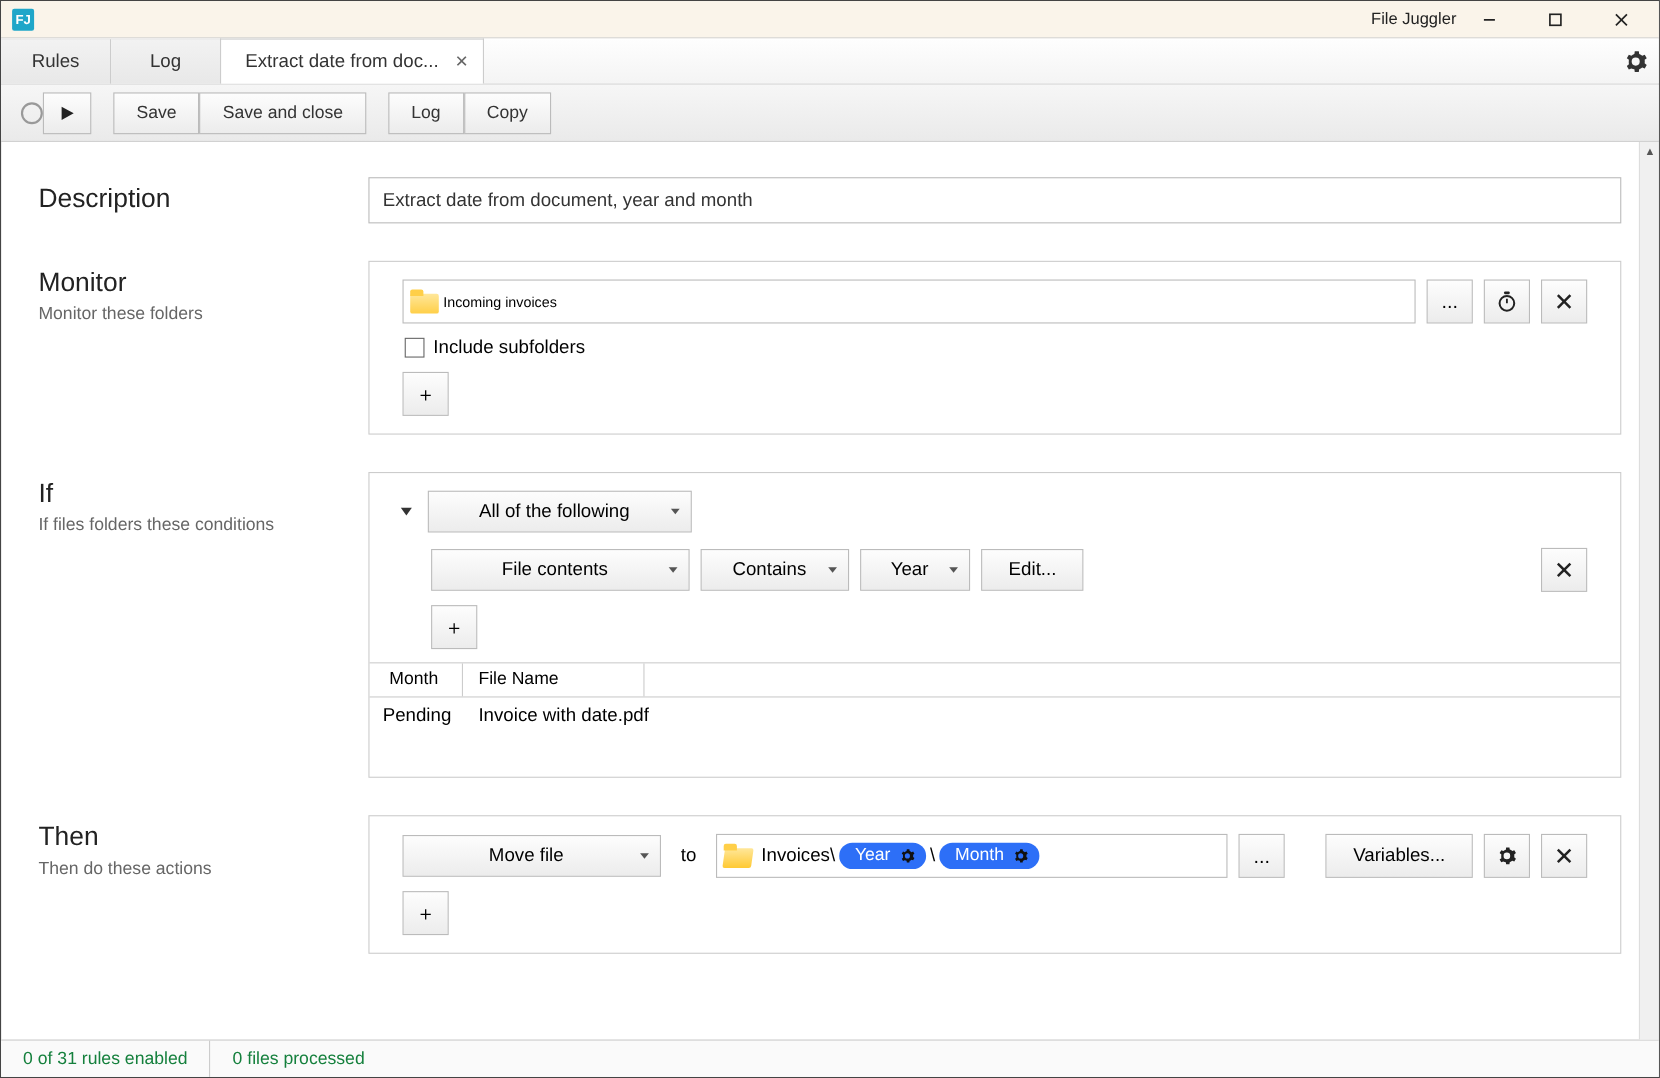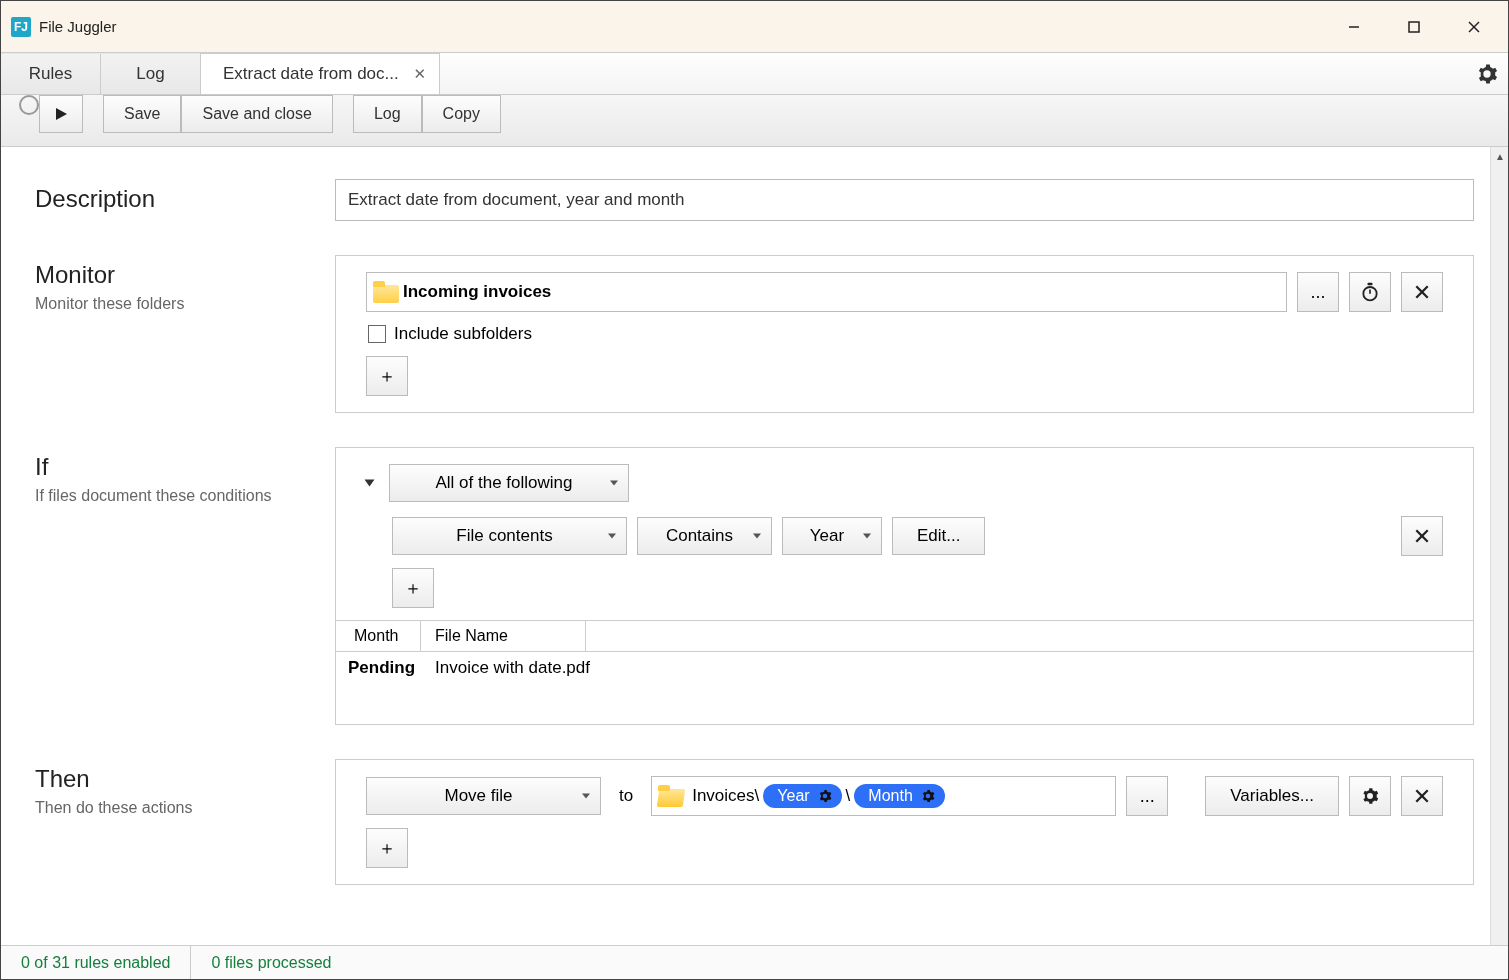--- a/index.html
+++ b/index.html
@@ -1,58 +1,58 @@
 <!DOCTYPE html>
 <html><head>
 <meta charset="utf-8">
 <style>
 * { box-sizing: border-box; margin: 0; padding: 0; font-family: "Segoe UI", Tahoma, sans-serif; }
 body { background: #fff; overflow: hidden; }
 
 .window { width: 1509px; height: 980px; border: 1px solid #444; display: flex; flex-direction: column; background: #fff; }
 
 
-.titlebar { height: 52px; background: #faf4ea; display: flex; align-items: center; padding: 0 4px 0 10px; border-bottom: 1px solid #ccc; }
+.titlebar { height: 34px; background: #faf4ea; display: flex; align-items: center; padding: 0 4px 0 10px; border-bottom: 1px solid #ccc; text-align: right; }
 .titlebar .app-icon { width: 20px; height: 20px; background: #1fa6c9; color: #fff; font-size: 12px; font-weight: bold; display: flex; align-items: center; justify-content: center; border-radius: 2px; }
 .titlebar .app-title { margin-left: 8px; font-size: 15px; color: #222; flex: 1; }
 .titlebar .win-controls { display: flex; }
 .titlebar .win-btn { width: 60px; height: 38px; display: flex; align-items: center; justify-content: center; }
 .win-btn svg { width: 14px; height: 14px; }
 
 
 .tabbar { height: 42px; background: linear-gradient(#fefefe,#f4f4f4); border-bottom: 1px solid #ccc; display: flex; align-items: stretch; }
 .tab { padding: 0 22px; display: flex; align-items: center; justify-content: center; font-size: 17px; color: #333; border-right: 1px solid #ccc; border-top: 1px solid transparent; position: relative; }
 .tab.nav { background: linear-gradient(#f2f2f2,#e8e8e8); min-width: 100px; }
 .tab.doc { background: #fff; padding-right: 8px; min-width: 230px; border-top:1px solid #ccc; border-left:1px solid #ccc; margin-left:-1px;align-items:center;}
 .tab .close { width: 22px; height: 22px; display: flex; align-items: center; justify-content: center; margin-left: 10px; color: #666; font-size: 15px; border-radius: 2px; }
 .tabbar .spacer { flex: 1; }
 .tabbar .gear { width: 42px; display: flex; align-items: center; justify-content: center; }
 .gear svg { width: 22px; height: 22px; }
 
 
-.toolbar { height: 52px; background: linear-gradient(#f6f6f6,#eaeaea); border-bottom: 1px solid #ccc; display: flex; align-items: flex-start; padding: 0 18px; }
+.toolbar { height: 52px; background: linear-gradient(#f6f6f6,#eaeaea); border-bottom: 1px solid #ccc; display: flex; align-items: center; padding: 0 18px; }
 .toolbar .radio-dot { width: 20px; height: 20px; border: 2px solid #999; border-radius: 50%; }
 .tool-btn { height: 38px; padding: 0 20px; min-width: 44px; background: linear-gradient(#fdfdfd,#ececec); border: 1px solid #bbb; display: flex; align-items: center; justify-content: center; font-size: 16px; color: #333; }
 .tool-btn.icon-only { padding: 0; width: 44px; }
 .toolbar .gap { width: 20px; }
 
 
 .main { flex: 1; overflow-y: auto; padding: 32px 34px 30px 34px; position: relative; }
 .section { display: flex; margin-bottom: 34px; }
 .section-label { width: 300px; padding-top: 6px; }
 .section-label h2 { font-size: 24px; font-weight: 400; color: #222; }
 .section-label .sub { font-size: 16px; color: #666; margin-top: 6px; }
 .section-body { flex: 1; }
 
 .text-input { width: 100%; height: 42px; border: 1px solid #bbb; padding: 0 12px; font-size: 17px; color: #333; background: #fff; }
 
 .panel { border: 1px solid #ccc; background: #fff; padding: 16px 30px; }
 .panel-row { display: flex; align-items: center; gap: 10px; margin-bottom: 12px; }
 
-.folder-input { flex: 1; height: 40px; border: 1px solid #bbb; display: flex; align-items: center; padding: 0 6px; font-size: 17px; background: #fff; font-weight: bold; }
+.folder-input { flex: 1; height: 40px; border: 1px solid #bbb; display: flex; align-items: center; padding: 0 6px; font-size: 13px; background: #fff; }
 .folder-icon { width: 26px; height: 22px; margin-right: 4px; position: relative; }
 .folder-icon::before { content:''; position:absolute; left:0; bottom:0; width:26px; height:18px; background: linear-gradient(#ffe79a,#ffcf48); border-radius: 2px; }
 .folder-icon::after { content:''; position:absolute; left:0; top:0; width:12px; height:6px; background:#ffcf48; border-radius:2px 2px 0 0; }
 .folder-icon.open::before { background: linear-gradient(#ffe79a,#ffc933); transform: skewX(-8deg); }
 
 .sq-btn { width: 42px; height: 40px; background: linear-gradient(#fdfdfd,#ececec); border: 1px solid #bbb; display: flex; align-items: center; justify-content: center; font-size: 18px; }
 
 .checkbox-row { display: flex; align-items: center; gap: 8px; font-size: 17px; margin: 6px 0 12px 2px; }
 .checkbox-box { width: 18px; height: 18px; border: 1px solid #666; background: #fff; }
 
@@ -188,21 +188,21 @@
             <span>Include subfolders</span>
           </div>
           <div class="sq-btn">＋</div>
         </div>
       </div>
     </div>
 
     <div class="section">
       <div class="section-label">
         <h2>If</h2>
-        <div class="sub">If files document these conditions</div>
+        <div class="sub">If files folders these conditions</div>
       </div>
       <div class="section-body">
         <div class="panel" style="padding-bottom:0;">
           <div class="panel-row" style="margin-bottom:14px;">
             <div class="triangle-toggle"></div>
             <div class="dropdown" style="min-width:240px;">All of the following</div>
           </div>
           <div class="condition-rows">
             <div class="panel-row">
               <div class="dropdown" style="min-width:235px;">File contents</div>
@@ -221,21 +221,21 @@
               <div class="sq-btn">＋</div>
             </div>
           </div>
           <div class="table" style="margin: 0 -30px;">
             <div class="hdr">
               <div class="col-status" style="padding-left:18px;">Month</div>
               <div style="width:165px; border-right:1px solid #ccc;">File Name</div>
               <div style="flex:1"></div>
             </div>
             <div class="row" style="padding-bottom:40px;">
-              <div style="width:85px; padding-left:12px;font-weight:bold;">Pending</div>
+              <div style="width:85px; padding-left:12px;">Pending</div>
               <div>Invoice with date.pdf</div>
             </div>
           </div>
         </div>
       </div>
     </div>
 
     <div class="section" style="margin-bottom:0;">
       <div class="section-label">
         <h2>Then</h2>

